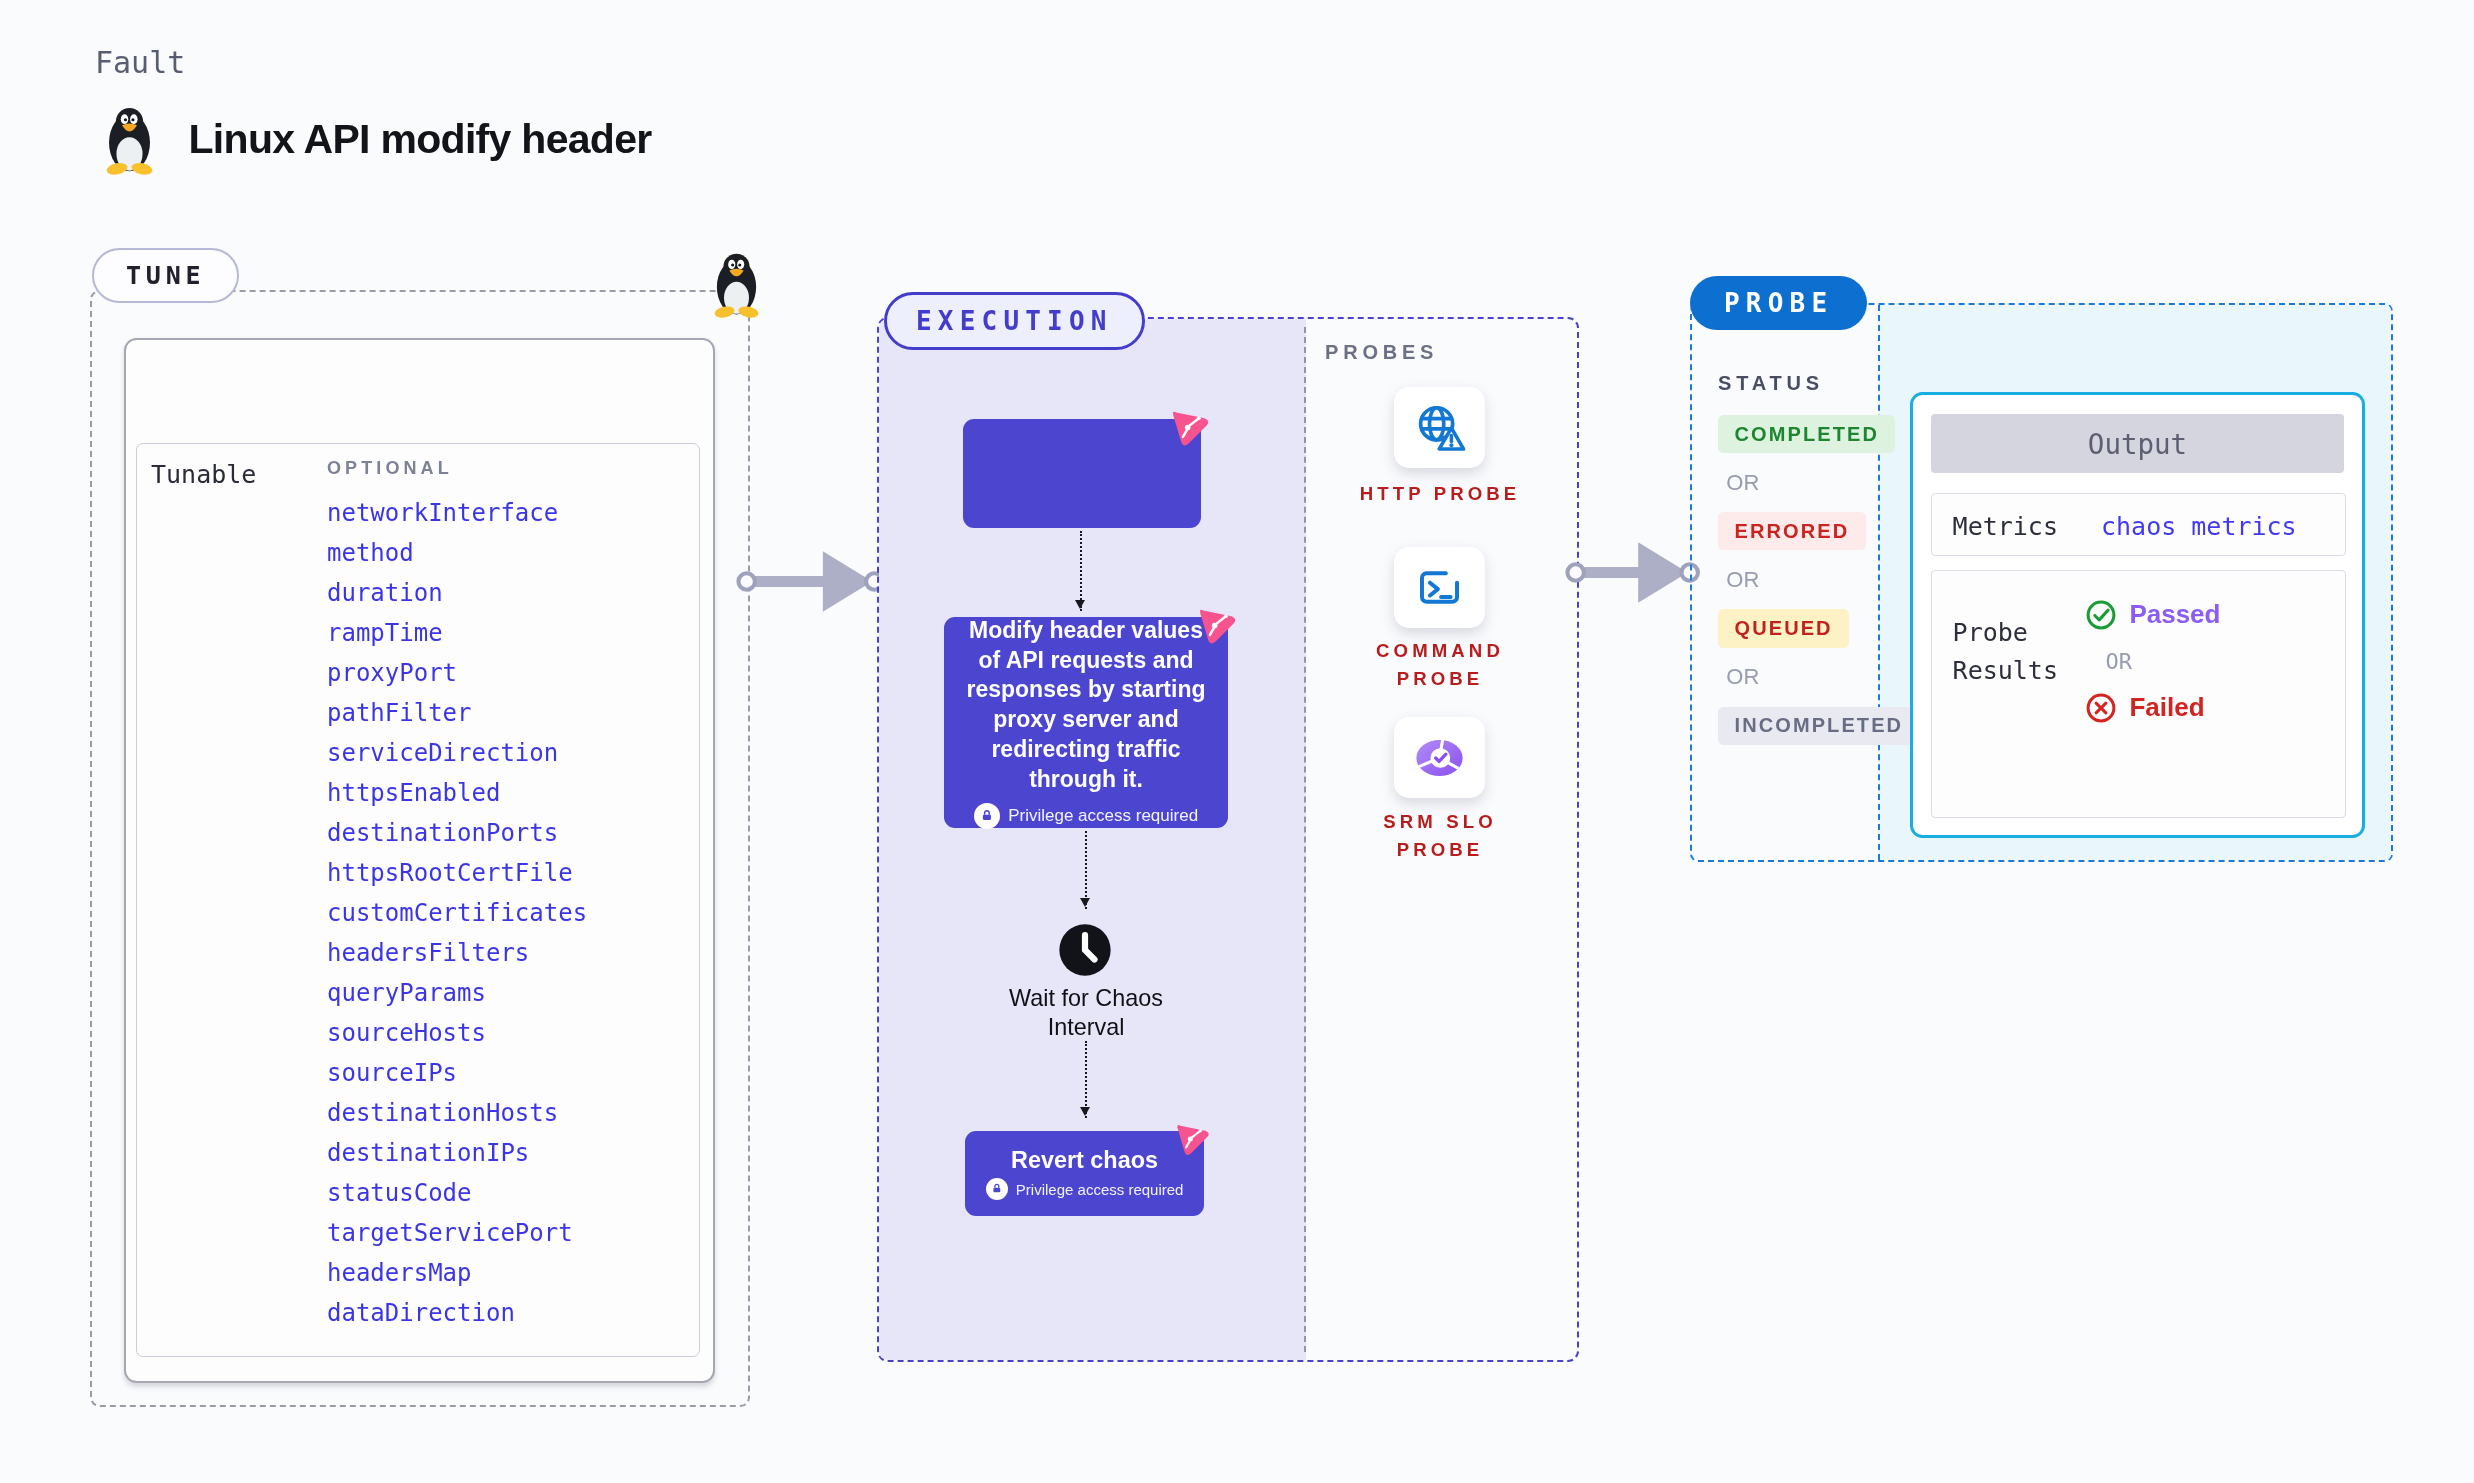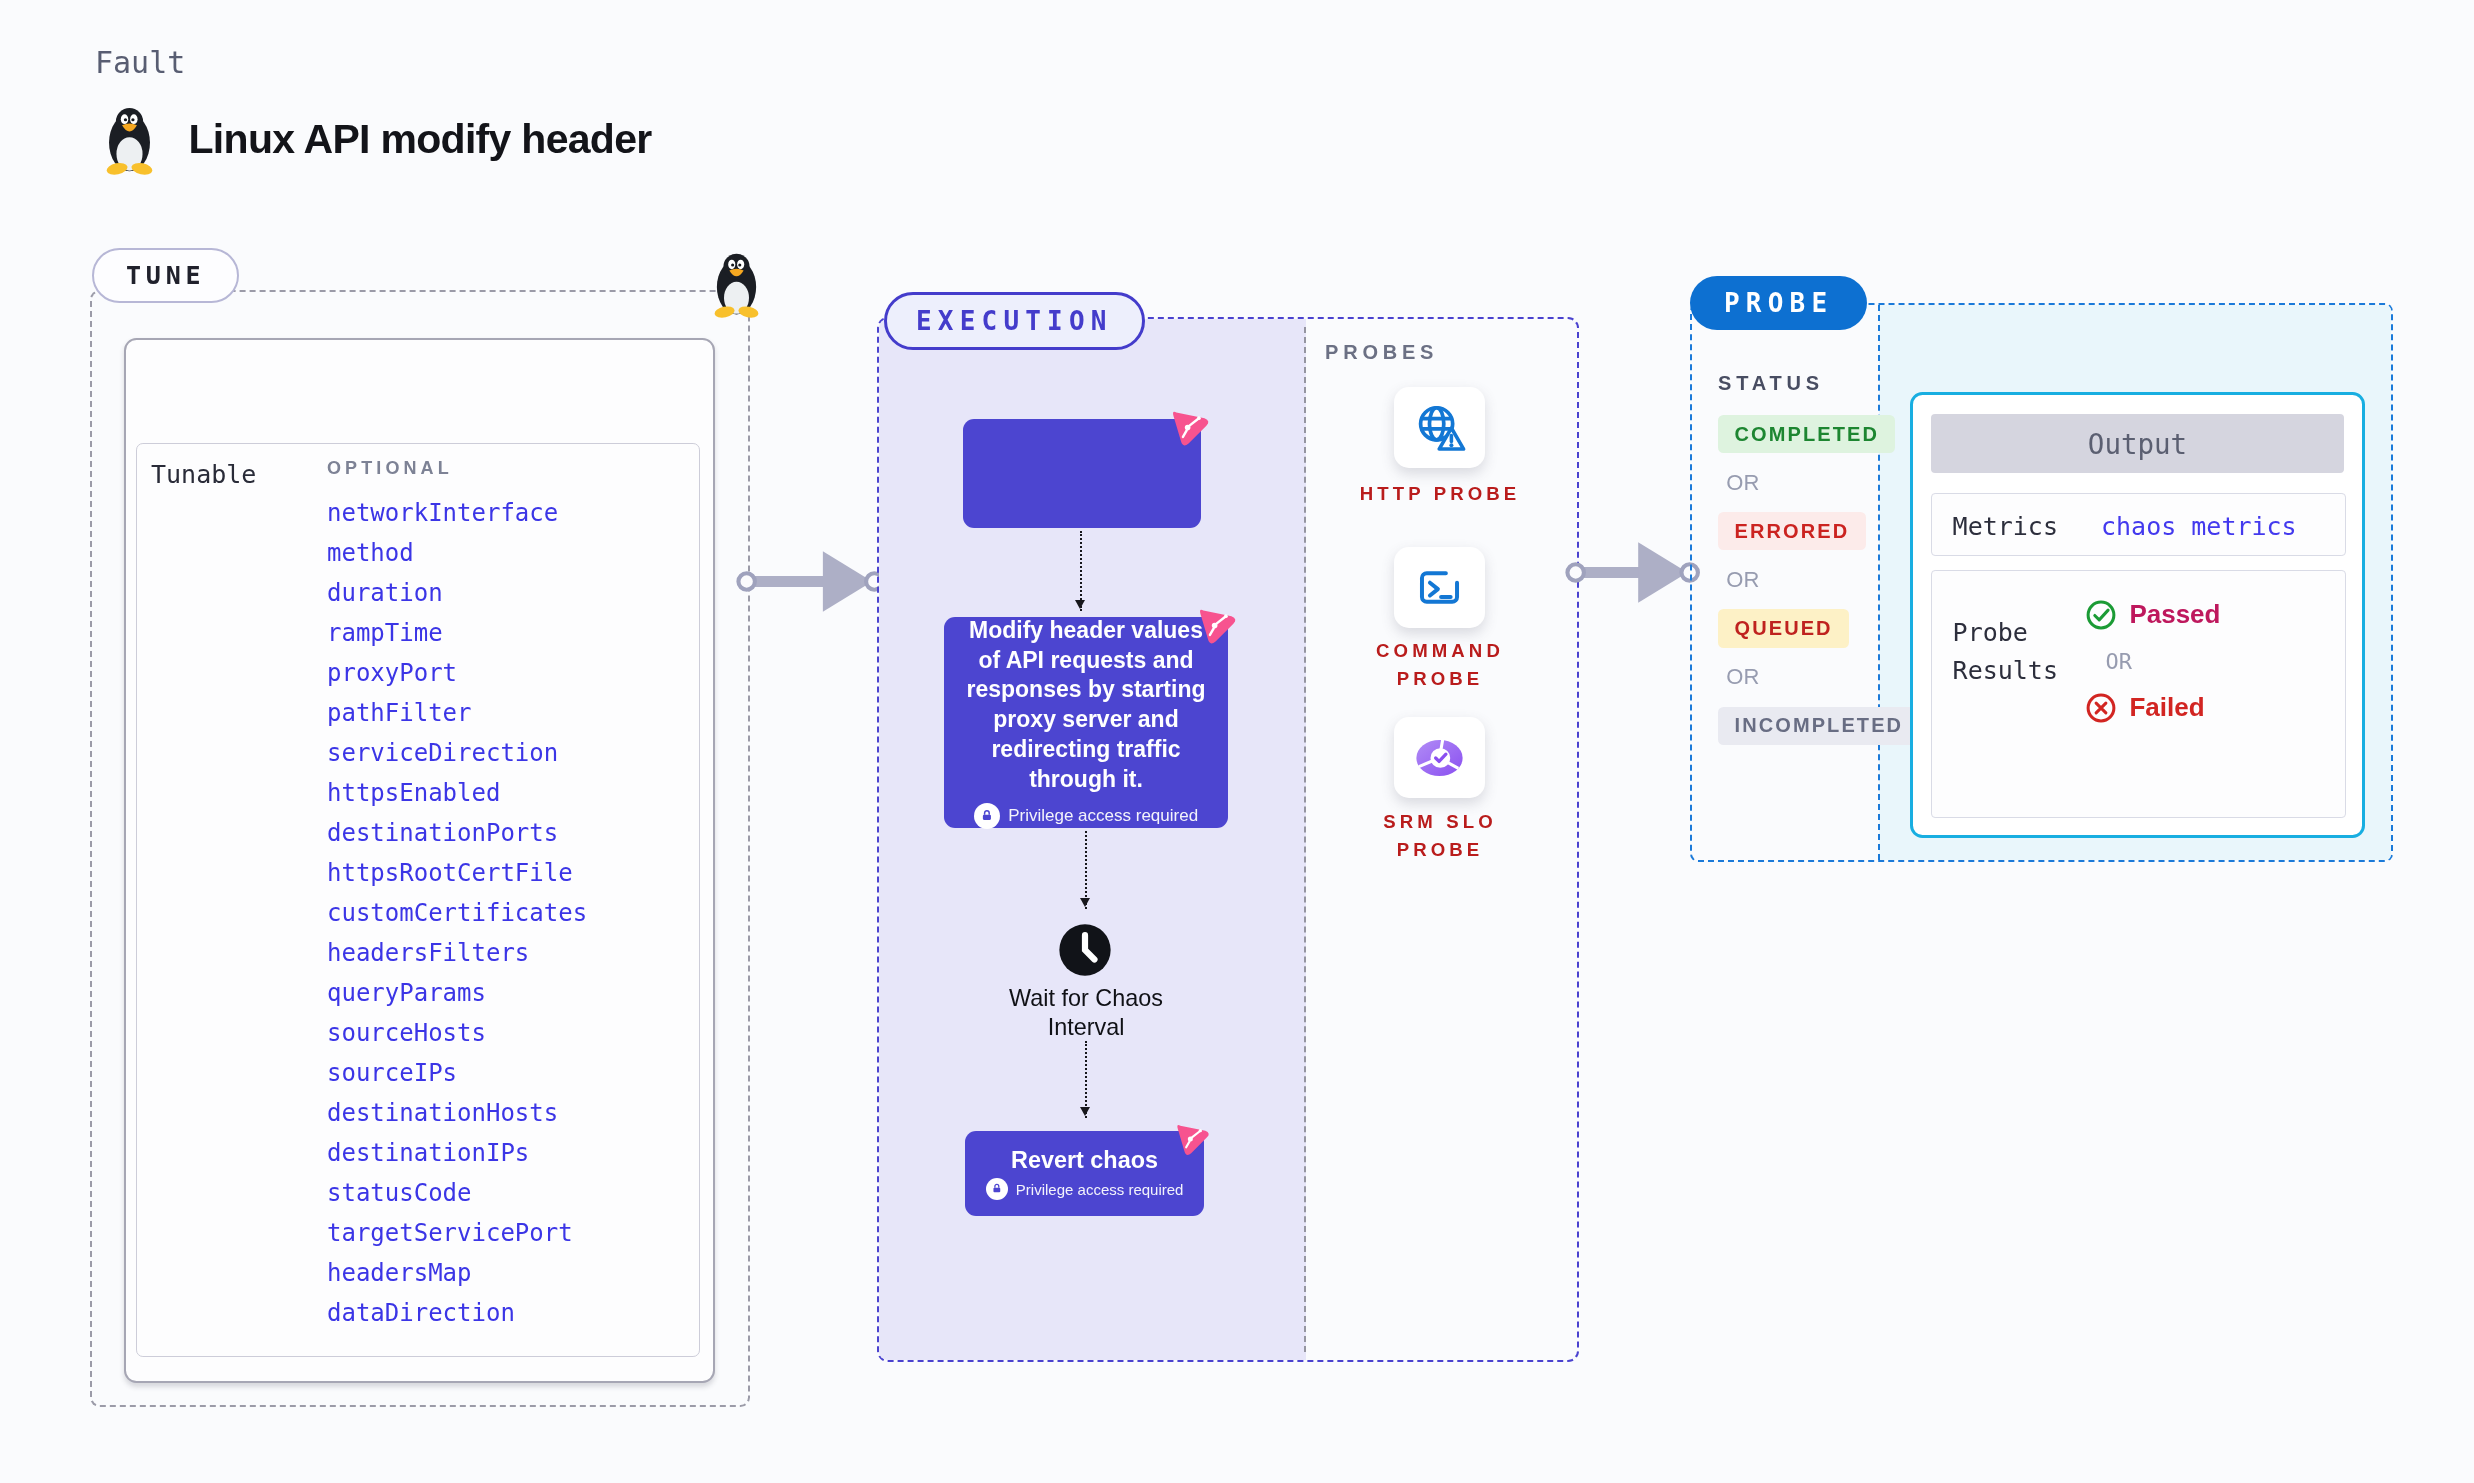--- a/index.html
+++ b/index.html
@@ -102,21 +102,21 @@
   .out-row{position:absolute;left:18px;width:413px;border:1.4px solid #d9dbe6;border-radius:4.1px;
            background:#fdfdfe;}
   .metrics-row{top:98px;height:61px;}
   .metrics-label{position:absolute;left:20.6px;top:18px;font-size:25px;color:#2c2e3c;}
   .metrics-value{position:absolute;left:169px;top:18px;font-size:25px;color:#4339ee;}
   .proberes-row{top:175px;height:246px;}
   .proberes-label{position:absolute;left:20.6px;top:43px;width:124px;font-size:25px;
                   line-height:1.5;color:#2c2e3c;}
   .pr-col{position:absolute;left:153px;top:27.5px;display:flex;flex-direction:column;gap:18px;}
   .pr-item{display:flex;align-items:center;gap:12.4px;font-size:26px;font-weight:bold;}
-  .pr-passed{color:#be185d;}
+  .pr-passed{color:#8b5cf6;}
   .pr-failed{color:#d22522;}
   .pr-or{font-size:22px;color:#979cb0;margin-left:20.6px;}
 </style>
 </head>
 <body>
 
 <div id="canvas">
 
   <div class="abs mono fault-label">Fault</div>
   <div class="abs header-row">

